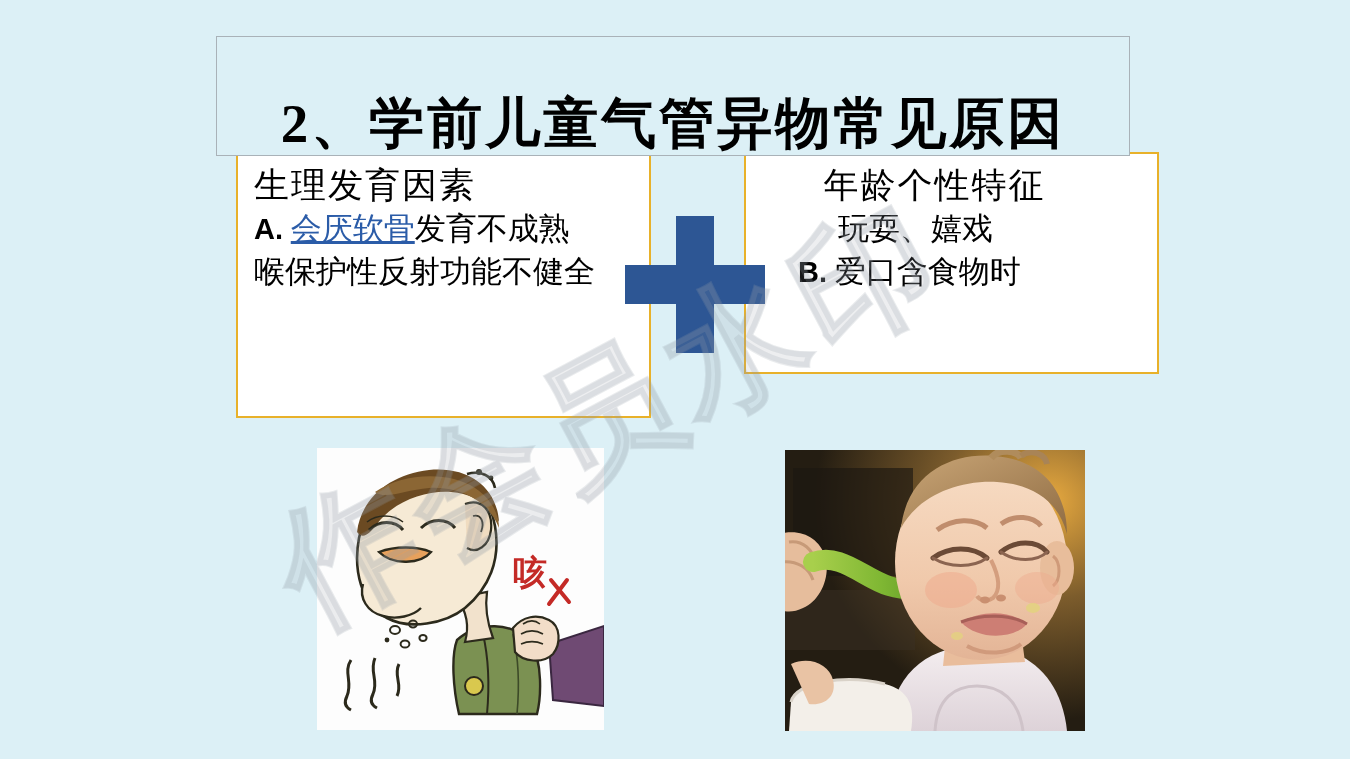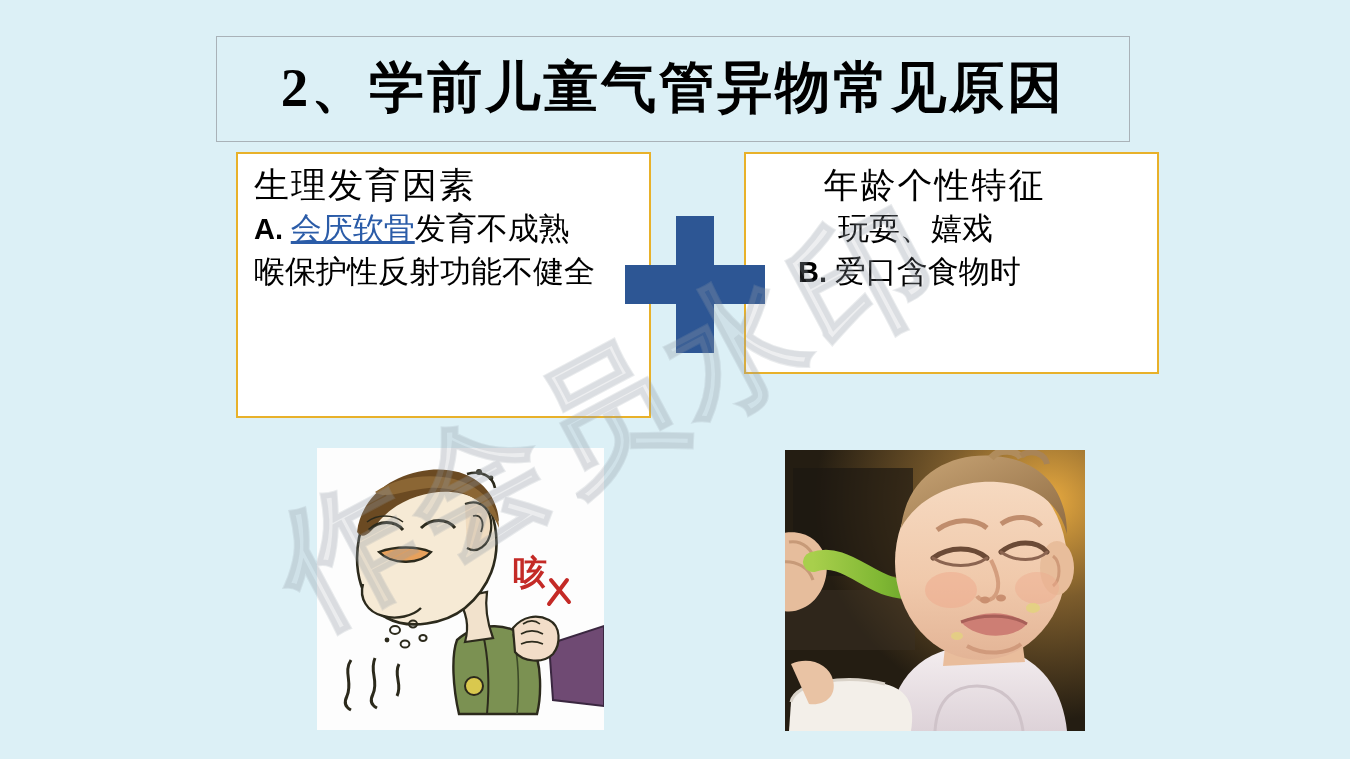--- a/index.html
+++ b/index.html
@@ -23,26 +23,26 @@
     background: #dcf0f6;
     overflow: hidden;
   }
 
   
   .title-box {
     position: absolute;
     left: 216px;
     top: 36px;
     width: 914px;
-    height: 106px;
+    height: 120px;
     border: 1px solid #a9b2b8;
     background: #dcf0f6;
     box-sizing: border-box;
     display: flex;
-    align-items: center;
+    align-items: flex-end;
     justify-content: center;
     z-index: 6;
   }
   .title-text {
     font-family: "Liberation Serif", "DejaVu Serif", serif;
     font-weight: bold;
     font-size: 55px;
     letter-spacing: 3px;
     color: #000000;
     white-space: nowrap;

